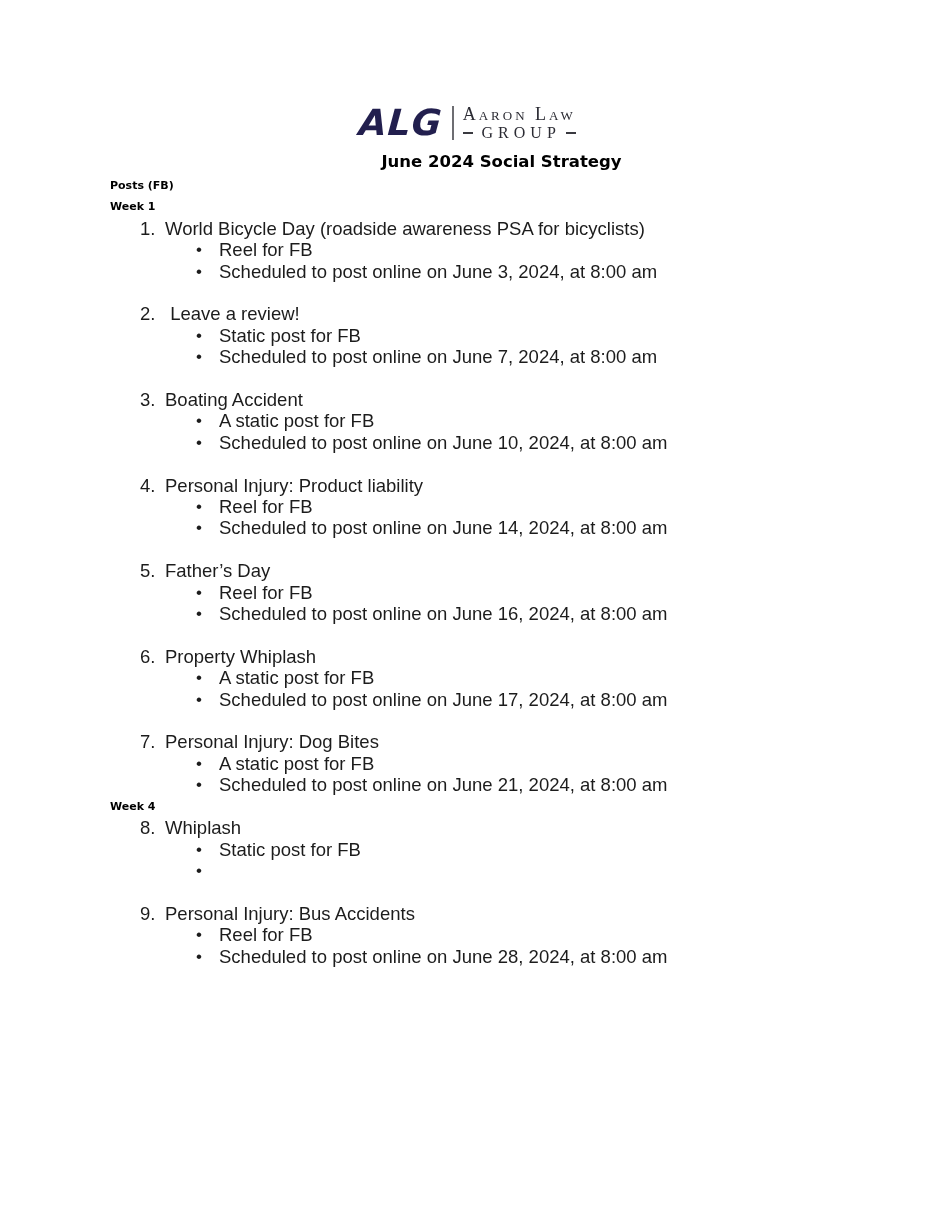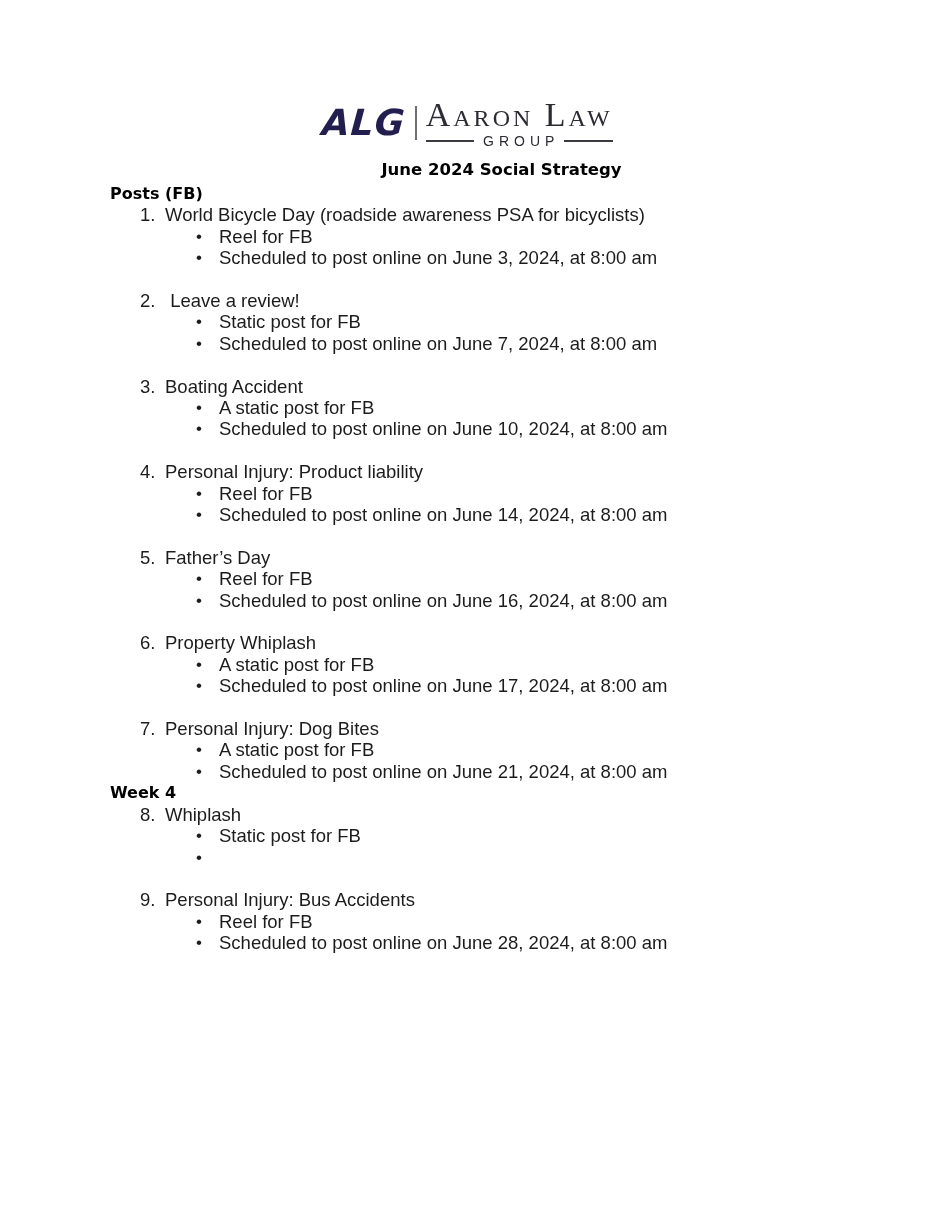--- a/index.html
+++ b/index.html
@@ -43,68 +43,68 @@
     background:#6d6d72;
   }
   .firm-block{
     display:flex;
     flex-direction:column;
     align-items:center;
   }
   .firm-name{
     font-family:"Liberation Serif",serif;
     font-variant:small-caps;
-    font-size:34px;
+    font-size:18px;
     letter-spacing:3px;
     color:var(--firm-color);
     line-height:1;
   }
   .firm-sub{
     display:flex;
     align-items:center;
     gap:5px;
     margin-top:2px;
     width:100%;
   }
   .firm-rule{
     height:2px;
     background:#3a3a40;
     flex:1;
   }
   .firm-sub-text{
-    font-family:Liberation Sans, sans-serif;
-    font-size:14px;
+    font-family:Liberation Serif, serif;
+    font-size:16px;
     letter-spacing:5px;
     color:var(--firm-color);
     line-height:1;
     padding-left:4px;
   }
   
   .doc-title{
     text-align:center;
     padding-left:68px;
     font-family:"DejaVu Sans",sans-serif;
     font-weight:bold;
     font-size:16.5px;
     line-height:22px;
     color:#000;
-    margin-top:16px;
+    margin-top:8px;
   }
   
   .doc-body{
     padding:0 100px 0 110px;
     margin-top:2px;
     font-size:18.5px;
     line-height:21.4px;
     color:var(--text-color);
   }
   .heading{
     font-family:"DejaVu Sans",sans-serif;
     font-weight:bold;
-    font-size:16px;
+    font-size:11px;
     line-height:21.4px;
     color:#000;
   }
   .post-item + .post-item{
     margin-top:21.4px;   
   }
   .item-head{
     display:flex;
     padding-left:30px;
   }
@@ -142,20 +142,21 @@
           <span class="firm-rule"></span>
         </span>
       </span>
     </div>
     <h1 class="doc-title">June 2024 Social Strategy</h1>
   </header>
 
   <div class="doc-body">
     <h2 class="heading">Posts (FB)</h2>
     <div id="weeks">
+        <h2 class="heading">Week 1</h2>
         <div class="post-item">
           <div class="item-head">
             <span class="num">1.</span>
             <span class="item-title">World Bicycle Day (roadside awareness PSA for bicyclists)</span>
           </div>
           <div class="bullet-row">
             <span class="marker">•</span>
             <span class="bullet-text">Reel for FB</span>
           </div>
           <div class="bullet-row">

